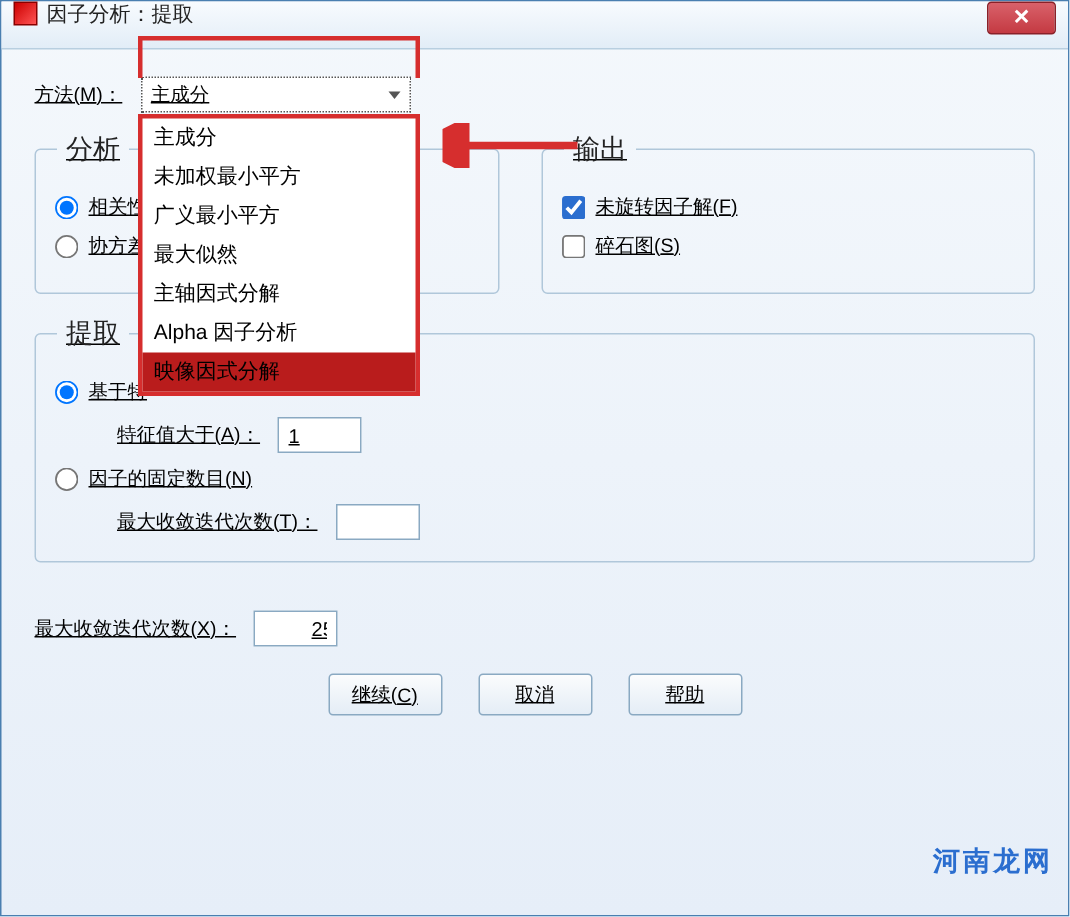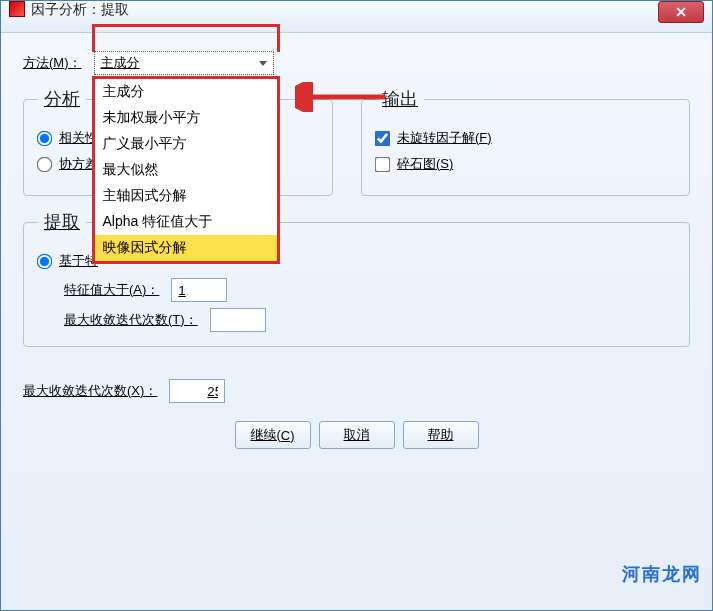--- a/index.html
+++ b/index.html
@@ -73,21 +73,21 @@
   top: 24px; left: -3px;
   width: 188px;
   background: #fff;
   border: 3px solid #d62e2e;
   z-index: 50;
 }
 .dropdown-item {
   padding: 4px 8px;
   font-size: 14px;
 }
-.dropdown-item.hl { background: #fde047; }
+.dropdown-item.hl { background: #b91c1c; }
 .red-arrow {
   position:absolute;
   top:30px; left:200px;
   pointer-events:none;
 }
 .red-box-top {
   position:absolute;
   top:-28px; left:-3px;
   width:188px; height:28px;
   border:3px solid #d62e2e;
@@ -100,26 +100,26 @@
   padding: 10px 14px 14px 14px;
   margin: 0;
 }
 legend { padding: 0 6px; font-size: 18px; color:#222; }
 .two-col { display:flex; gap: 28px; }
 .col-left { width: 310px; }
 .col-right { flex:1; }
 .radio-row, .check-row { display:flex; align-items:center; margin:8px 0; }
 .radio-row input, .check-row input { margin-right: 8px; transform:scale(1.2); }
 .check-row input[type=checkbox] { accent-color:#2b6ecf; }
-.sub { margin-left: 26px; display:flex; align-items:center; margin-top:6px; }
+.sub { margin-left: 40px; display:flex; align-items:center; margin-top:6px; }
 .sub .txt { margin-right: 12px; }
 .numbox { width:56px; height:24px; border:1px solid #8aa9c2; padding:0 6px; background:#fff; }
 .extract-group { margin-top: 14px; }
 .footer-row { margin-top: 32px; display:flex; align-items:center; }
-.buttons { display:flex; gap:8px; justify-content:center; margin-top:18px; }
+.buttons { display:flex; gap:24px; justify-content:center; margin-top:18px; }
 .btn {
   min-width:76px; height:28px;
   background: linear-gradient(#fbfcfd,#e4edf6);
   border:1px solid #8aa9c2;
   border-radius:3px;
   padding:0 12px;
   font-size:13px;
   display:flex; align-items:center; justify-content:center;
 }
 .watermark {
@@ -151,21 +151,21 @@
         <span>主成分</span>
         <span class="combo-arrow"></span>
         <div class="red-box-top"></div>
         <div class="dropdown">
 
         <div class="dropdown-item">主成分</div>
             <div class="dropdown-item">未加权最小平方</div>
             <div class="dropdown-item">广义最小平方</div>
             <div class="dropdown-item">最大似然</div>
             <div class="dropdown-item">主轴因式分解</div>
-            <div class="dropdown-item">Alpha 特征值大于</div>
+            <div class="dropdown-item">Alpha 因子分析</div>
             <div class="dropdown-item hl">映像因式分解</div>
           </div>
         <svg class="red-arrow" width="100" height="30">
           <defs>
               <marker id="ah" markerWidth="10" markerHeight="8" refX="2" refY="4" orient="auto">
                 <polygon points="0 0, 8 4, 0 8" fill="#d62e2e"></polygon>
               </marker>
             </defs>
           <line x1="90" y1="15" x2="8" y2="15" stroke="#d62e2e" stroke-width="5" marker-end="url(#ah)"></line>
         </svg>
@@ -201,20 +201,24 @@
     <fieldset class="extract-group">
       <legend>提取</legend>
       <div class="radio-row">
         <input type="radio" name="ex" checked="" style="">
         <span>基于特</span>
       </div>
       <div class="sub">
         <span class="txt"><span>特征值大于(</span><span class="mn">A</span><span>)：</span></span>
         <input class="numbox" value="1" style="">
       </div>
+      <div class="radio-row">
+        <input type="radio" name="ex" style="">
+        <span><span>因子的固定数目(</span><span class="mn">N</span><span>)</span></span>
+      </div>
       <div class="sub">
         <span class="txt"><span>最大收敛迭代次数(</span><span class="mn">T</span><span>)：</span></span>
         <input class="numbox" value="" style="">
       </div>
     </fieldset>
 
     <div class="footer-row">
       <span><span>最大收敛迭代次数(</span><span class="mn">X</span><span>)：</span></span>
       <input class="numbox" style="margin-left: 12px; padding-left: 37px;" value="25">
     </div>

